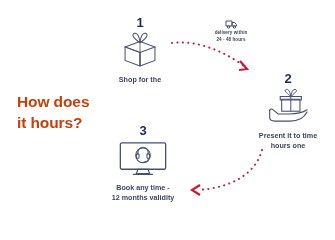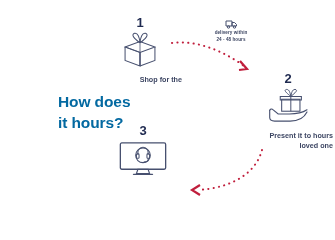--- a/index.html
+++ b/index.html
@@ -23,23 +23,22 @@
 
   
   #headline {
     position: absolute;
     left: 17px;
     top: 92px;
     width: 95px;
     font-size: 15.5px;
     line-height: 1.33;
     font-weight: bold;
-    color: #0369a1;
+    color: #c2410c;
     letter-spacing: -0.1px;
-    margin-left: 41px;
   }
   #headline .hl-line { display: block; }
 
   
   .step {
     position: absolute;
     text-align: center;
   }
   .step-num {
     font-size: 13px;
@@ -53,21 +52,20 @@
     align-items: center;
     justify-content: center;
     height: 40px;
   }
   .step-label {
     font-size: 7.2px;
     line-height: 1.45;
     font-weight: bold;
     color: #3d4663;
     margin-top: 4px;
-    text-align: right;
   }
   .step-label span { display: block; }
 
   #step1 { left: 98px; top: 16px;  width: 84px; }
   #step2 { left: 243px; top: 72px; width: 90px; }
   #step3 { left: 95px; top: 124px; width: 96px; }
 
   
   #delivery-note {
     position: absolute;
@@ -165,34 +163,38 @@
         <rect x="22" y="16" width="26" height="17" fill="none" stroke="#47506f" stroke-width="1.5"></rect>
         <path d="M20 12 H50 V17 H20 Z" fill="none" stroke="#47506f" stroke-width="1.5"></path>
         <path d="M35 12 V33" fill="none" stroke="#47506f" stroke-width="1.4"></path>
         <path d="M35 12 C29 7 24 3 29 2 C33 2 34 7 35 12" fill="none" stroke="#47506f" stroke-width="1.4"></path>
         <path d="M35 12 C41 7 46 3 41 2 C37 2 36 7 35 12" fill="none" stroke="#47506f" stroke-width="1.4"></path>
         <path d="M5 32 C5 30 8 29 10 31 L17 37 H33 C44 37 52 35 58 31" fill="none" stroke="#47506f" stroke-width="1.6" stroke-linecap="round"></path>
         <path d="M5 32 V42 C5 45 8 47 12 47 H34 C46 47 54 42 58 34" fill="none" stroke="#47506f" stroke-width="1.6" stroke-linecap="round"></path>
       </svg>
     </div>
     <div class="step-label">
-      <span>Present it to hours</span>
-      <span>loved one</span>
+      <span>Present it to time</span>
+      <span>hours one</span>
     </div>
   </div>
 
   <div class="step" id="step3">
     <div class="step-num">3</div>
     <div class="step-icon">
       <svg width="52" height="38" viewBox="0 0 70 52">
         <rect x="4" y="4" width="62" height="36" rx="2" fill="none" stroke="#47506f" stroke-width="1.8"></rect>
         <path d="M28 40 H42 L44 46 H26 Z" fill="none" stroke="#47506f" stroke-width="1.6"></path>
         <path d="M22 47 H48" fill="none" stroke="#47506f" stroke-width="1.8" stroke-linecap="round"></path>
         <circle cx="35" cy="21" r="10" fill="none" stroke="#47506f" stroke-width="1.5"></circle>
         <path d="M28 20 V17 C28 13 31 10 35 10 C39 10 42 13 42 17 V20" fill="none" stroke="#47506f" stroke-width="1.5"></path>
         <rect x="26" y="19" width="3.6" height="6" rx="1.2" fill="none" stroke="#47506f" stroke-width="1.4"></rect>
         <rect x="40.4" y="19" width="3.6" height="6" rx="1.2" fill="none" stroke="#47506f" stroke-width="1.4"></rect>
         <path d="M42 25 V27 C42 29 39 30 36 30" fill="none" stroke="#47506f" stroke-width="1.4"></path>
       </svg>
     </div>
+    <div class="step-label">
+      <span>Book any time -</span>
+      <span>12 months validity</span>
+    </div>
   </div>
 
 </div>
 
 </body></html>

